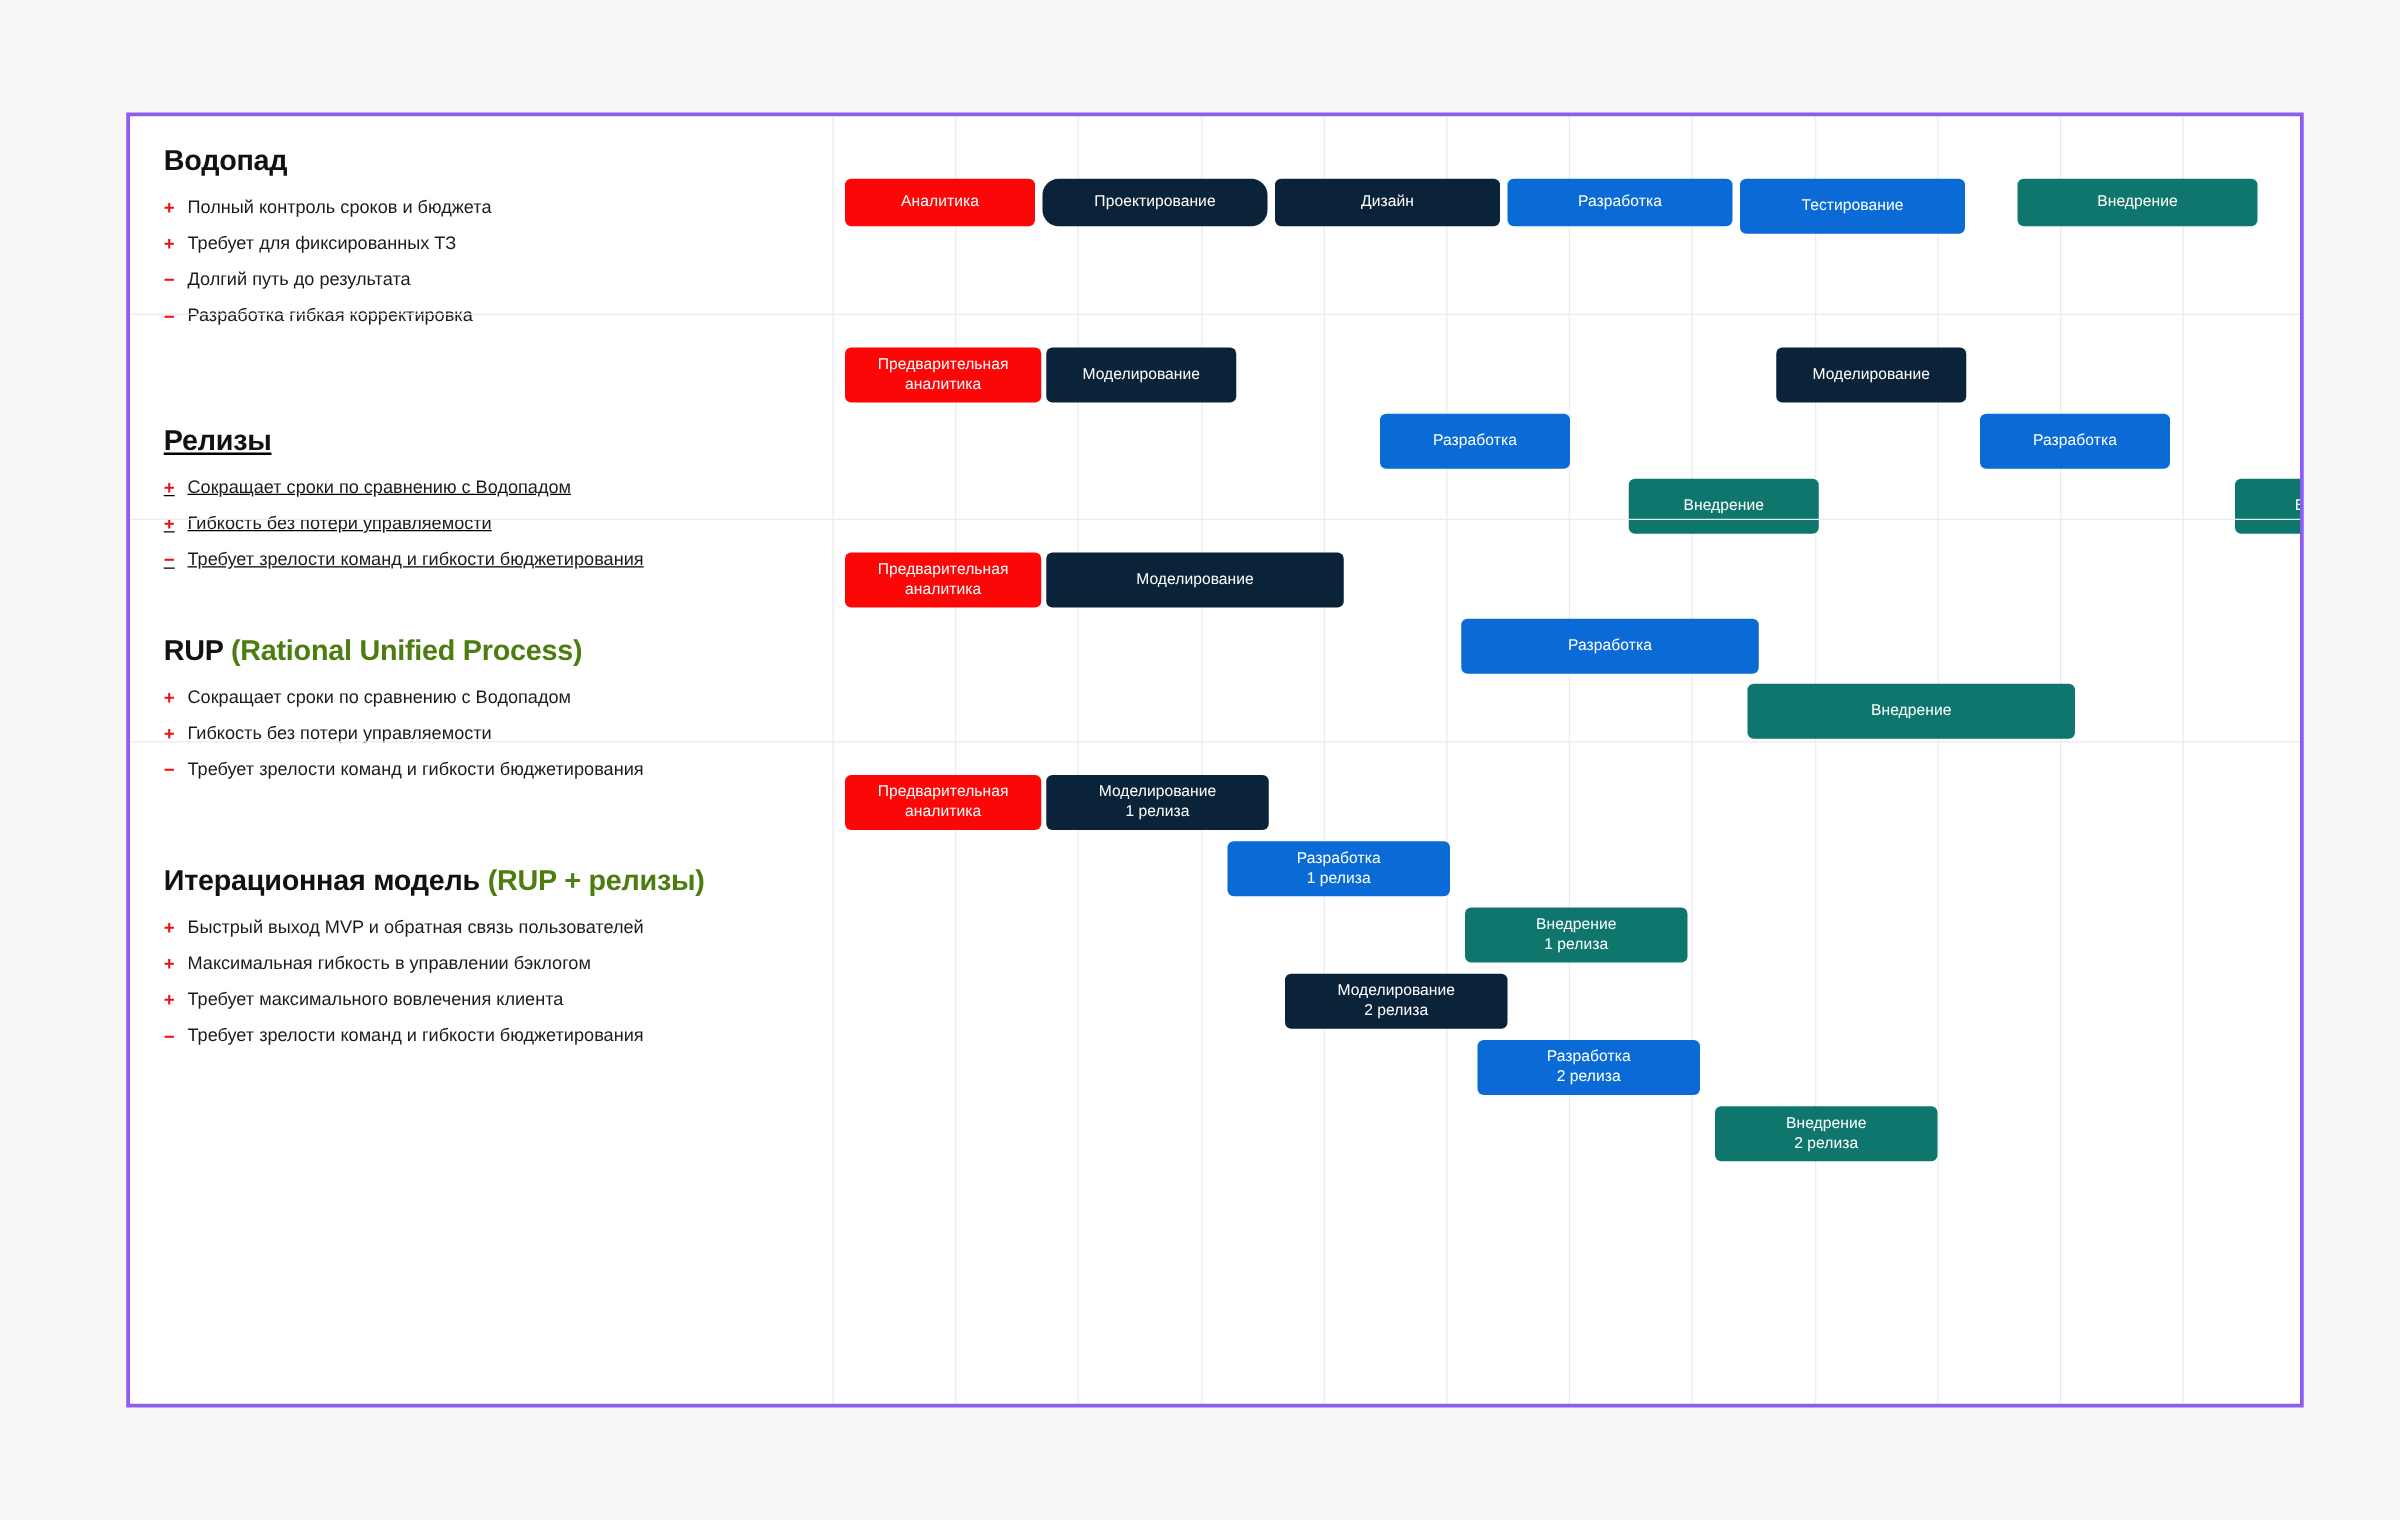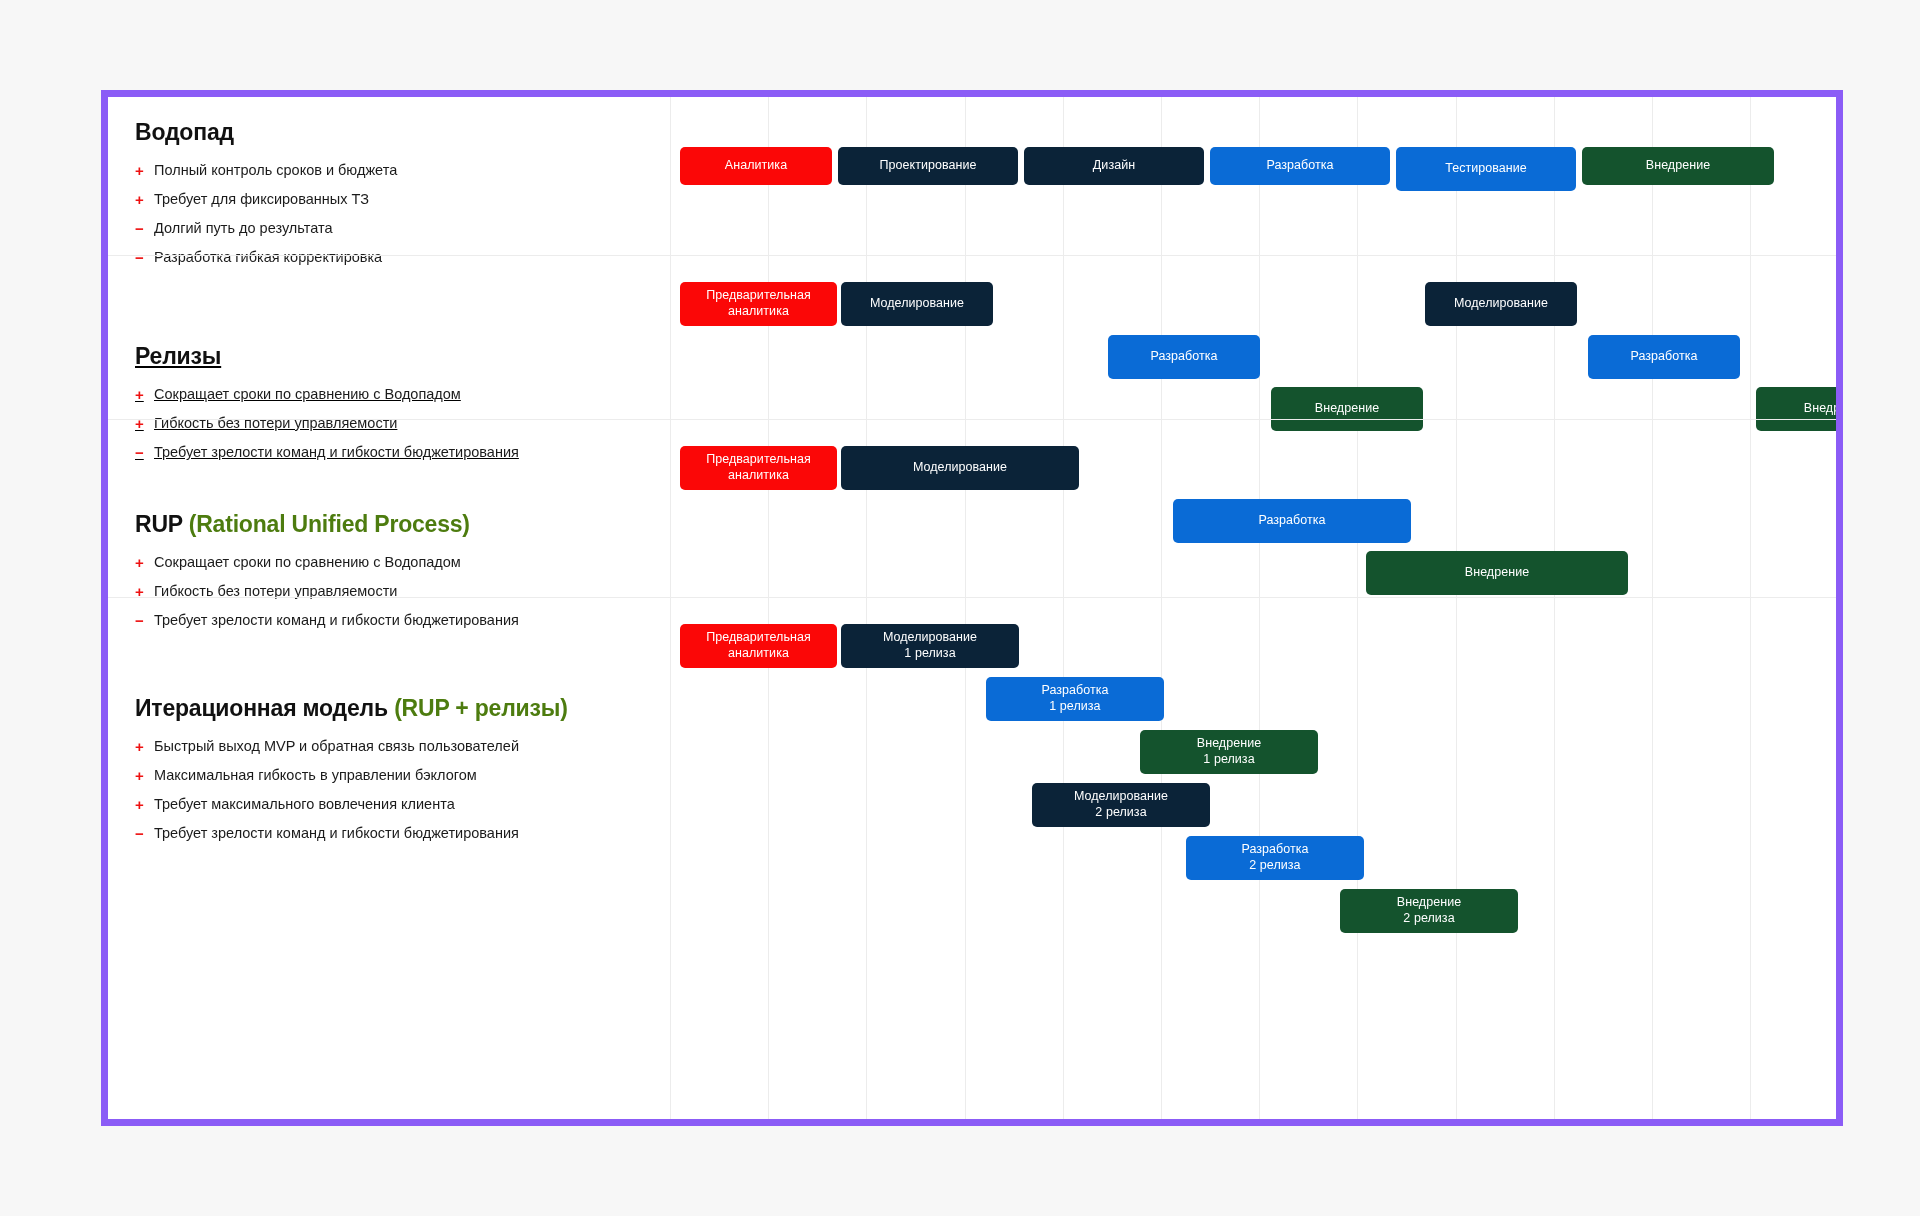--- a/index.html
+++ b/index.html
@@ -11,21 +11,21 @@
     overflow:hidden;
   }
   #stage{position:relative;width:1920px;height:1216px;}
 
   
   #card{
     position:absolute;
     left:101px;top:90px;
     width:1742px;height:1036px;
     background:#ffffff;
-    border:7px solid #8b5cf6;
+    border:3px solid #8b5cf6;
     box-sizing:border-box;
     overflow:hidden;
   }
 
   
   .vgrid{position:absolute;top:0;bottom:0;width:1px;background:#ececec;}
 
   
   .hdiv{position:absolute;left:0;right:0;height:1px;background:#ececec;}
 
@@ -75,21 +75,21 @@
     font-size:12.5px;
     line-height:1.25;
     box-sizing:border-box;
     padding:0 6px;
     white-space:pre-line;
     letter-spacing:0.05px;
   }
   .c-red   {background:#fb0707;}
   .c-navy  {background:#0b2338;}
   .c-blue  {background:#0a6bd6;}
-  .c-dred  {background:#14532d;}
+  .c-dred  {background:#0f766e;margin-left:36px;}
 </style>
 </head>
 <body>
 
 <div id="stage">
   <div id="card">
     <div id="grid-layer">
         <div class="vgrid" style="left: 562px;"></div>
         <div class="vgrid" style="left: 660.2px;"></div>
         <div class="vgrid" style="left: 758.4px;"></div>
@@ -119,21 +119,21 @@
               <span class="sign minus">−</span>
               <span>Долгий путь до результата</span>
             </li>
             <li>
               <span class="sign minus">−</span>
               <span>Разработка гибкая корректировка</span>
             </li>
           </ul>
         </div>
         <div class="bar c-red" style="left: 572px; top: 50px; width: 152px; height: 38px;">Аналитика</div>
-        <div class="bar c-navy" style="left: 730px; top: 50px; width: 180px; height: 38px;">Проектирование</div>
+        <div class="bar c-navy" style="left: 730px; top: 50px; width: 180px; height: 38px; border-radius: 13px;">Проектирование</div>
         <div class="bar c-navy" style="left: 916px; top: 50px; width: 180px; height: 38px;">Дизайн</div>
         <div class="bar c-blue" style="left: 1102px; top: 50px; width: 180px; height: 38px;">Разработка</div>
         <div class="bar c-blue" style="left: 1288px; top: 50px; width: 180px; height: 44px;">Тестирование</div>
         <div class="bar c-dred" style="left: 1474px; top: 50px; width: 192px; height: 38px;">Внедрение</div>
         <div class="hdiv" style="top: 158px;"></div>
         <div class="panel" style="top: 246px; text-decoration: underline;">
           <h2><span>Релизы</span></h2>
           <ul class="bullets">
             <li>
               <span class="sign">+</span>

